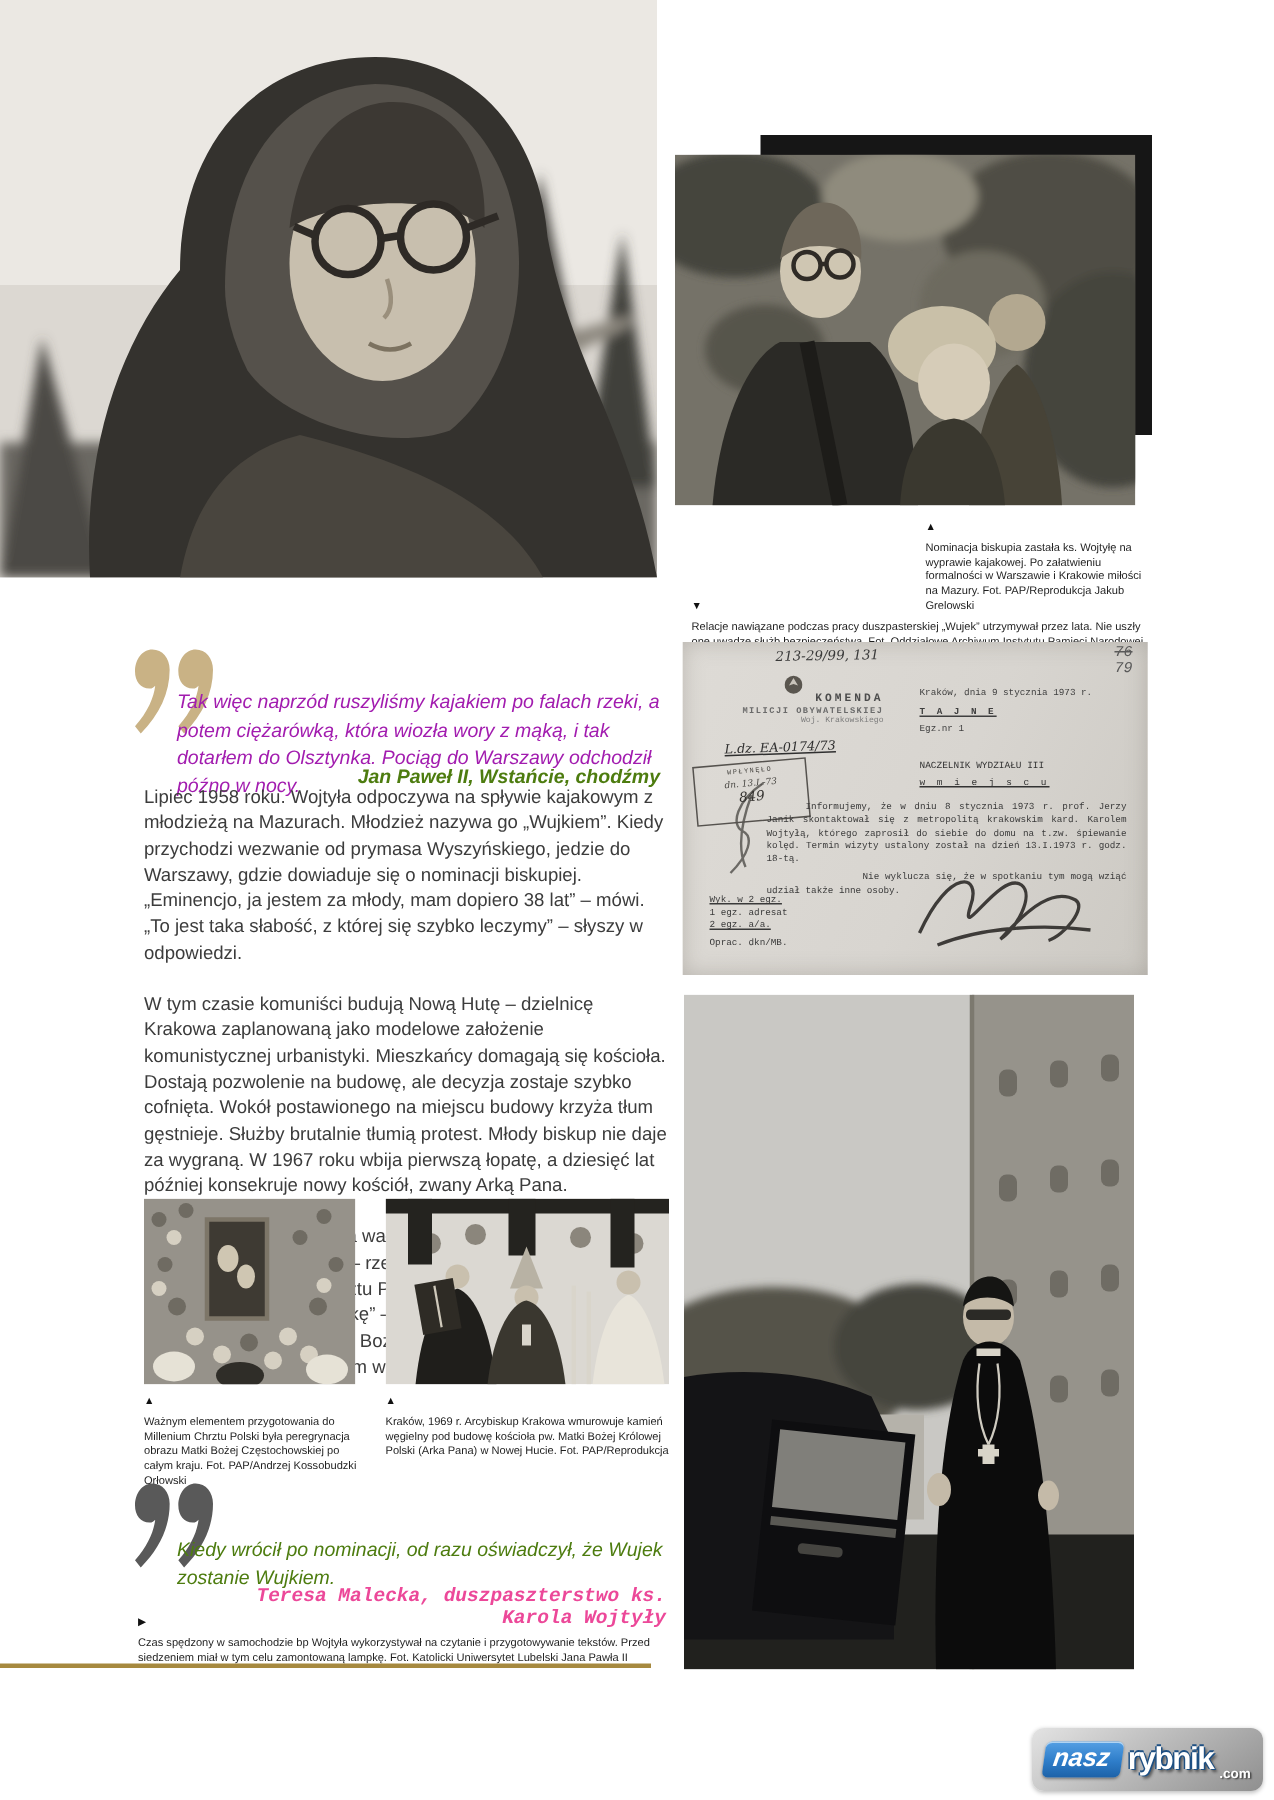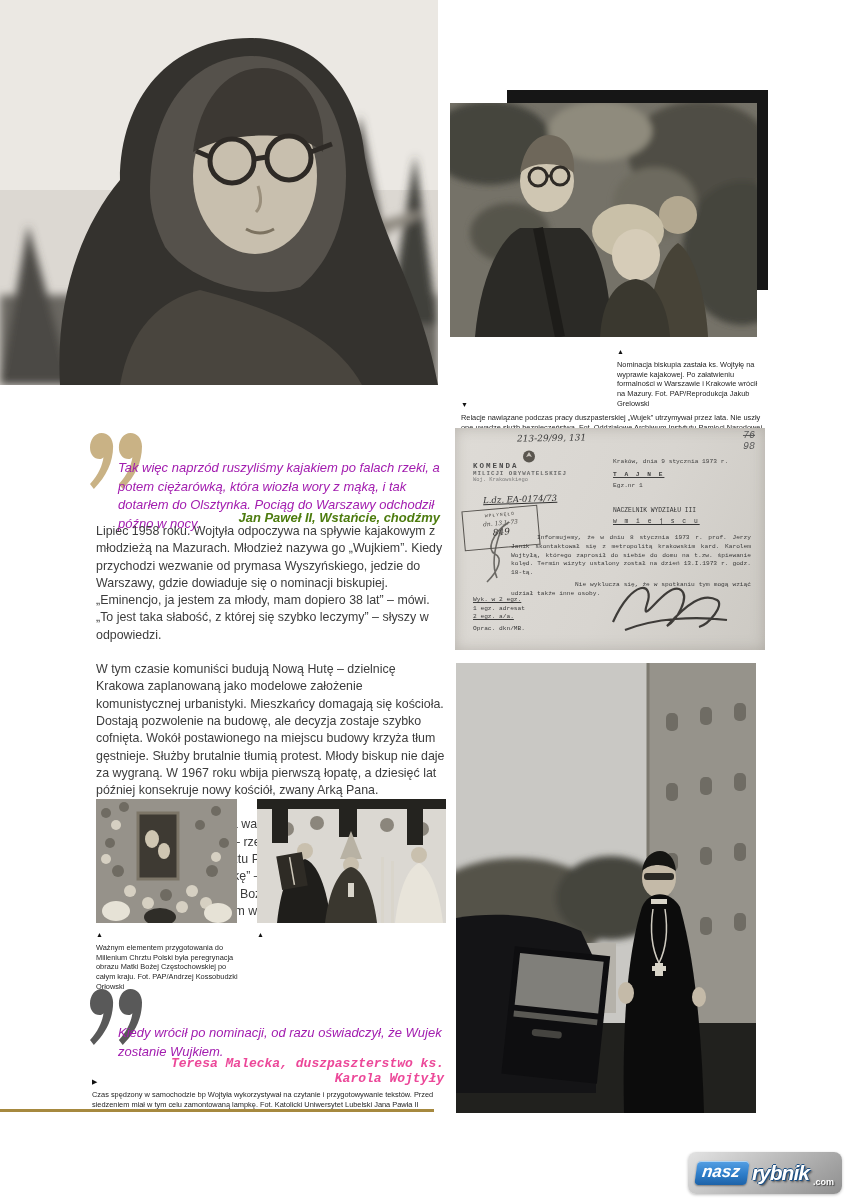--- a/index.html
+++ b/index.html
@@ -12,21 +12,21 @@
   .title{left:86px;top:326px;margin:0;z-index:5;
          font-family:"DejaVu Sans",sans-serif;font-weight:bold;
          font-size:104px;line-height:1;letter-spacing:-6px;color:#a6893f;}
   .qmark{width:52px;height:58px;}
   .qmark-1{left:90px;top:432px;}
   .qmark-2{left:90px;top:988px;}
   .quote-text{font-style:italic;font-size:13px;line-height:18.6px;}
   .quote-1-text{left:118px;top:446px;width:330px;color:#a21caf;}
   .quote-attr{font-style:italic;font-weight:bold;font-size:13px;text-align:right;}
   .quote-1-attr{left:118px;top:497px;width:322px;color:#4d7c0f;}
-  .quote-2-text{left:118px;top:1011px;width:336px;color:#a21caf;}
+  .quote-2-text{left:118px;top:1011px;width:336px;color:#4d7c0f;}
   .quote-2-attr{left:118px;top:1043px;width:326px;color:#ec4899;font-family:Liberation Mono, monospace;}
   .body-text{left:96px;top:523px;width:350px;font-size:12.4px;line-height:17.3px;color:#3c3c3c;}
   .body-text p{margin:0 0 17px 0;}
   .cap{font-size:7.4px;line-height:9.8px;color:#1e1e1e;}
   .cap .marker{display:block;font-size:7px;margin-bottom:3px;color:#111;}
   .cap-crowd{left:96px;top:930px;width:142px;}
   .cap-ceremony{left:257px;top:930px;width:200px;}
   .cap-car{left:92px;top:1077px;width:346px;}
   .photo-frame{overflow:hidden;}
   .photo-crowd{left:96px;top:799px;width:141px;height:124px;}
@@ -41,21 +41,21 @@
   .photo-car{left:456px;top:663px;width:300px;height:450px;}
   
   .document{left:455px;top:428px;width:310px;height:222px;
             background:linear-gradient(115deg,#dedbd6 0%,#d8d5d0 55%,#ccc9c3 100%);
             box-shadow:inset 0 0 14px rgba(120,115,105,.35);z-index:2;}
   .document *{font-family:"Liberation Mono","DejaVu Sans Mono",monospace;}
   .doc-hand{font-family:"DejaVu Serif",serif !important;font-style:italic;}
   .doc-ref{left:62px;top:5px;font-size:9px;color:#3a3a3a;transform:rotate(-1deg);}
   .doc-pagenos{right:10px;top:2px;text-align:right;color:#5a5a5a;font-size:10px;line-height:11px;}
   .doc-pagenos .struck{text-decoration:line-through;}
-  .doc-org{left:18px;top:34px;width:116px;text-align:left;color:#4c4c4c;}
+  .doc-org{left:18px;top:34px;width:116px;text-align:right;color:#4c4c4c;}
   .doc-org .l1{font-size:7.5px;font-weight:bold;letter-spacing:2px;}
   .doc-org .l2{font-size:5.8px;font-weight:bold;letter-spacing:1px;color:#6a6a6a;}
   .doc-org .l3{font-size:5.4px;color:#7c7c7c;}
   .doc-ldz{left:28px;top:66px;font-size:8.5px;color:#2f2f2f;text-decoration:underline;transform:rotate(-2deg);}
   .doc-right{left:158px;top:30px;width:148px;font-size:6.2px;color:#3f3f3f;line-height:8.6px;}
   .doc-right .secret{font-weight:bold;text-decoration:underline;letter-spacing:2px;margin-top:4px;}
   .doc-right .copy{margin-top:3px;}
   .doc-addr{left:158px;top:78px;font-size:6.3px;color:#333;line-height:9px;}
   .doc-addr .l2{text-decoration:underline;letter-spacing:2px;margin-top:2px;}
   .doc-stampbox{left:8px;top:80px;width:74px;height:38px;border:1.5px solid #55524e;
@@ -74,21 +74,21 @@
   .doc-scribble{left:26px;top:92px;}
   
   .logo{left:688px;top:1152px;width:154px;height:42px;border-radius:8px;
         background:linear-gradient(145deg,#e3e3e3 0%,#bdbdbd 45%,#8f8f8f 100%);
         display:flex;align-items:center;justify-content:center;gap:4px;
         box-shadow:0 1px 3px rgba(0,0,0,.25);}
   .logo-nasz{background:linear-gradient(#55a0e4 0%,#2e7dc9 55%,#1d62a8 100%);
              color:#fff;font-style:italic;font-weight:bold;font-size:17px;
              padding:1px 8px 3px 6px;border-radius:4px;transform:skewX(-8deg);
              box-shadow:inset 0 1px 0 rgba(255,255,255,.55),0 1px 2px rgba(0,0,0,.4);}
-  .logo-rybnik{color:#fff;font-style:italic;font-weight:bold;font-size:21px;letter-spacing:-1px;
+  .logo-rybnik{color:#fff;font-weight:bold;font-size:21px;letter-spacing:-1px;
              text-shadow:-1px 0 0 #1d4f82,0 -1px 0 #1d4f82,1px 1px 0 #1d4f82,2px 2px 2px rgba(0,0,0,.5);}
   .logo-com{color:#fff;font-size:9px;font-weight:bold;align-self:flex-end;margin-bottom:7px;
              text-shadow:1px 1px 1px rgba(0,0,0,.6);}
 </style>
 </head>
 <body>
 
 <div class="page">
 
   <div class="abs main-photo photo-frame">
@@ -201,20 +201,21 @@
       <rect x="134" y="62" width="3" height="62" fill="#d9d5cb"></rect>
     </svg>
   </div>
 
   <div class="abs cap cap-crowd">
     <span class="marker">▲</span>
     <span>Ważnym elementem przygotowania do Millenium Chrztu Polski była peregrynacja obrazu Matki Bożej Częstochowskiej po całym kraju. Fot. PAP/Andrzej Kossobudzki Orłowski</span>
   </div>
   <div class="abs cap cap-ceremony">
     <span class="marker">▲</span>
+    <span>Kraków, 1969 r.  Arcybiskup Krakowa wmurowuje kamień węgielny pod budowę kościoła pw. Matki Bożej Królowej Polski (Arka Pana) w Nowej Hucie. Fot. PAP/Reprodukcja</span>
   </div>
 
   <svg class="abs qmark qmark-2" viewBox="0 0 54 58">
     <g fill="#595959">
       <path d="M12,0 C19,0 24,6 24,14 C24,30 17,45 4,58 L0,53 C9,43 13,33 14,25 C13,26 12,27 10,27 C4,27 0,22 0,15 C0,7 5,0 12,0 Z"></path>
       <path d="M42,0 C49,0 54,6 54,14 C54,30 47,45 34,58 L30,53 C39,43 43,33 44,25 C43,26 42,27 40,27 C34,27 30,22 30,15 C30,7 35,0 42,0 Z"></path>
     </g>
   </svg>
   <p class="abs quote-text quote-2-text">Kiedy wrócił po nominacji, od razu oświadczył, że Wujek zostanie Wujkiem.</p>
   <p class="abs quote-attr quote-2-attr">Teresa Malecka, duszpaszterstwo ks. Karola Wojtyły</p>
@@ -254,35 +255,35 @@
       <circle cx="228" cy="112" r="19" fill="#b3a890"></circle>
       <path d="M196,234 C200,190 212,150 228,140 C244,150 256,195 258,234 Z" fill="#474337"></path>
       <ellipse cx="178" cy="128" rx="36" ry="27" fill="#c9c0a8"></ellipse>
       <ellipse cx="186" cy="152" rx="24" ry="26" fill="#d6ccb8"></ellipse>
       <path d="M150,234 C152,200 164,178 186,176 C206,178 218,205 220,234 Z" fill="#3a382f"></path>
     </svg>
   </div>
 
   <div class="abs cap cap-kayak-right">
     <span class="marker">▲</span>
-    <span>Nominacja biskupia zastała ks. Wojtyłę na wyprawie kajakowej. Po załatwieniu formalności w Warszawie i Krakowie wrócił na Mazury. Fot. PAP/Reprodukcja Jakub Grelowski</span>
+    <span>Nominacja biskupia zastała ks. Wojtyłę na wyprawie kajakowej. Po załatwieniu formalności w Warszawie i Krakowie miłości na Mazury. Fot. PAP/Reprodukcja Jakub Grelowski</span>
   </div>
   <div class="abs cap cap-document">
     <span class="marker">▼</span>
     <span>Relacje nawiązane podczas pracy duszpasterskiej „Wujek” utrzymywał przez lata. Nie uszły one uwadze służb bezpieczeństwa. Fot. Oddziałowe Archiwum Instytutu Pamięci Narodowej w Krakowie</span>
   </div>
 
   <div class="abs document">
     <svg class="abs doc-scribble" width="34" height="64" viewBox="0 0 34 64">
       <path d="M28,2 C10,14 6,30 14,34 C22,38 18,50 6,62 M20,10 C14,26 10,44 16,58" stroke="#3c3a36" stroke-width="1.6" fill="none" opacity="0.7"></path>
     </svg>
     <div class="abs doc-ref doc-hand">213-29/99, 131</div>
     <div class="abs doc-pagenos doc-hand">
       <div class="struck">76</div>
-      <div>98</div>
+      <div>79</div>
     </div>
     <svg class="abs" style="left:68px;top:22px;" width="12" height="13" viewBox="0 0 12 13">
       <circle cx="6" cy="6.5" r="6" fill="#5a564f"></circle>
         <path d="M6,2 L9,7 L6,6 L3,7 Z" fill="#c9c4bb"></path>
     </svg>
     <div class="abs doc-org">
       <div class="l1">KOMENDA</div>
       <div class="l2">MILICJI OBYWATELSKIEJ</div>
       <div class="l3">Woj. Krakowskiego</div>
     </div>

